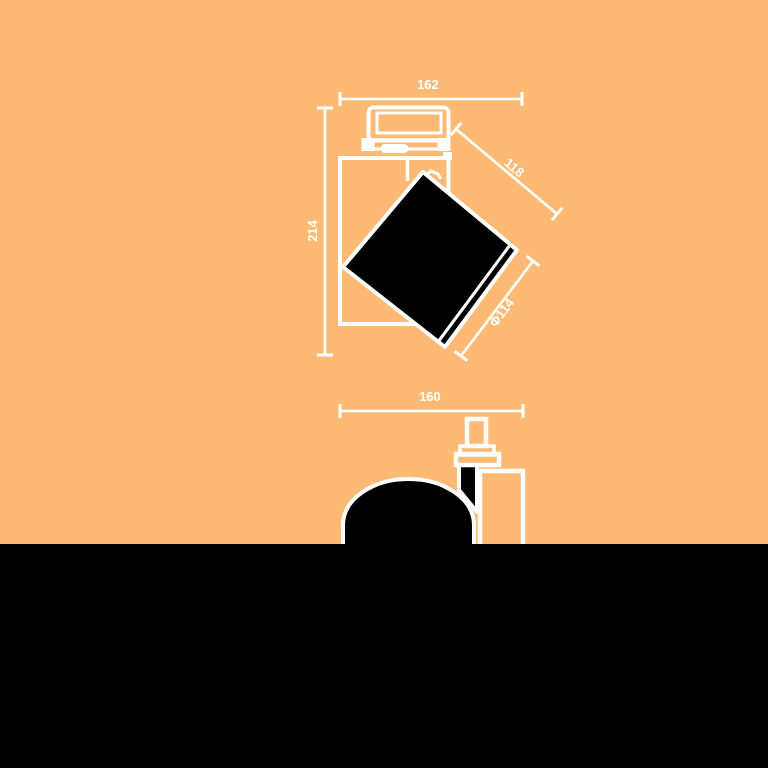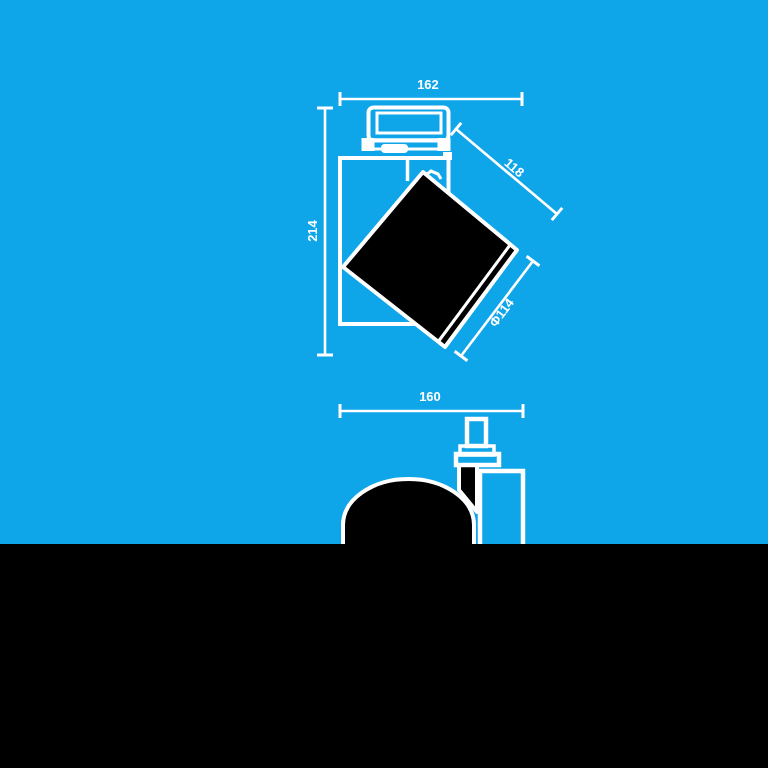--- a/index.html
+++ b/index.html
@@ -1,16 +1,16 @@
 <!DOCTYPE html>
 <html><head>
 <meta charset="utf-8">
 <style>
   html,body{margin:0;padding:0;background:#000;}
-  .stage{position:relative;width:768px;height:544px;background:#0ea5e9;overflow:hidden;}
+  .stage{position:relative;width:768px;height:544px;background:#fdba74;overflow:hidden;}
   svg{display:block;}
   .ln{stroke:#fff;fill:none;}
   .dimln{stroke:#fff;stroke-width:2.6;fill:none;}
   .tick{stroke:#fff;stroke-width:3;fill:none;}
   .dimtext{fill:#fff;font-family:"Liberation Sans","DejaVu Sans",sans-serif;
            font-size:13px;font-weight:600;text-anchor:middle;}
 </style>
 </head>
 <body>
 

